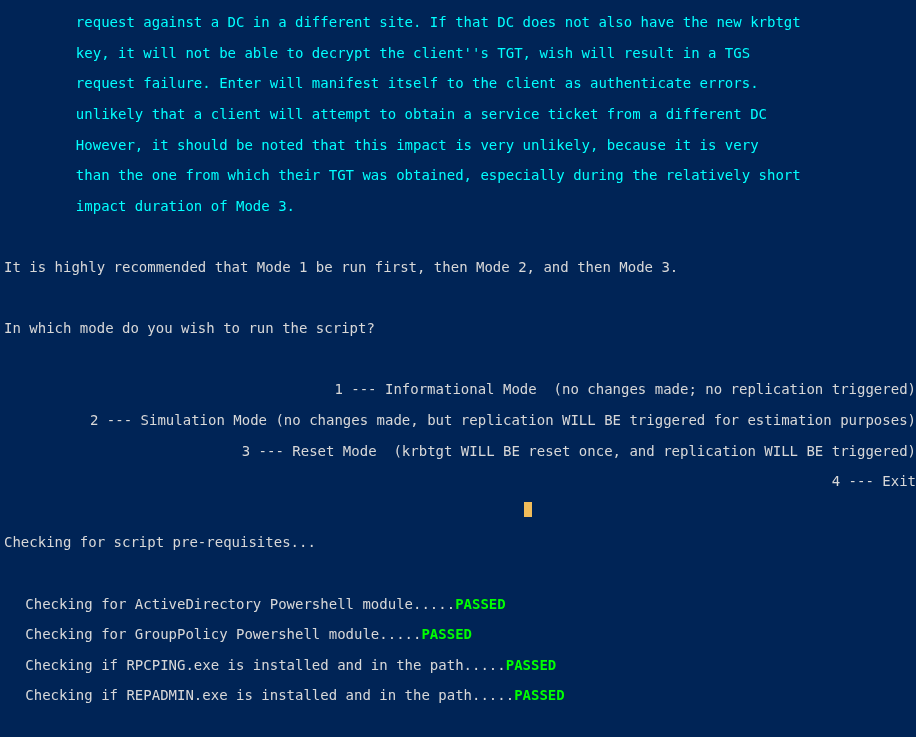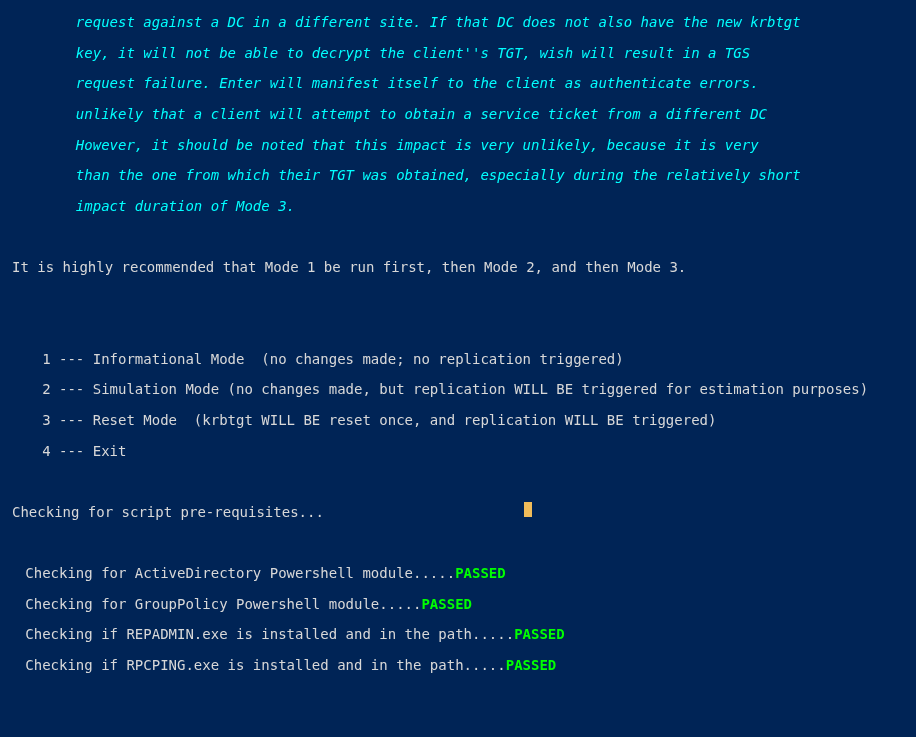--- a/index.html
+++ b/index.html
@@ -11,56 +11,57 @@
     font-size: 14px;
     line-height: 15.3px;
     width: 916px;
     height: 737px;
     overflow: hidden;
   }
   .term {
     white-space: pre;
     padding: 0;
   }
-  .cyan { color: #00ffff; font-style: italic; }
+  .cyan { color: #00ffff; }
   .white { color: #d8d8d8; }
   .yellow { color: #f0e000; }
   .green { color: #00ff00; font-weight: bold; }
-  .ind0 { margin-left: 12px; }
+  .ind0 { margin-left: 4px; }
   .ind1 { margin-left: 3ch; }
-  .ind2 { margin-left: 5ch; }
+  .ind2 { margin-left: 5ch; text-align: right; }
   .ind3 { margin-left: 9ch; }
   .br { height: 15.3px; }
 </style>
 </head>
 <body>
 
 <div class="term">
 <div class="cyan ind3">request against a DC in a different site. If that DC does not also have the new krbtgt</div>
 <div class="cyan ind3">key, it will not be able to decrypt the client''s TGT, wish will result in a TGS</div>
 <div class="cyan ind3">request failure. Enter will manifest itself to the client as authenticate errors.</div>
 <div class="cyan ind3">unlikely that a client will attempt to obtain a service ticket from a different DC</div>
 <div class="cyan ind3">However, it should be noted that this impact is very unlikely, because it is very</div>
 <div class="cyan ind3">than the one from which their TGT was obtained, especially during the relatively short</div>
 <div class="cyan ind3">impact duration of Mode 3.</div>
 <div class="br"></div>
 <div class="white ind0">It is highly recommended that Mode 1 be run first, then Mode 2, and then Mode 3.</div>
 <div class="br"></div>
+<div class="white ind0">In which mode do you wish to run the script?</div>
 <div class="br"></div>
 <div class="white ind2">1 --- Informational Mode  (no changes made; no replication triggered)</div>
 <div class="white ind2">2 --- Simulation Mode (no changes made, but replication WILL BE triggered for estimation purposes)</div>
 <div class="white ind2">3 --- Reset Mode  (krbtgt WILL BE reset once, and replication WILL BE triggered)</div>
 <div class="white ind2">4 --- Exit</div>
 <div class="br"></div>
 <div class="white ind0">Checking for script pre-requisites...</div>
 <div class="br"></div>
 <div class="ind1"><span class="white">Checking for ActiveDirectory Powershell module.....</span><span class="green">PASSED</span></div>
 <div class="ind1"><span class="white">Checking for GroupPolicy Powershell module.....</span><span class="green">PASSED</span></div>
+<div class="ind1"><span class="white">Checking if RPCPING.exe is installed and in the path.....</span><span class="green">PASSED</span></div>
 <div class="ind1"><span class="white">Checking if REPADMIN.exe is installed and in the path.....</span><span class="green">PASSED</span></div>
-<div class="ind1"><span class="white">Checking if RPCPING.exe is installed and in the path.....</span><span class="green">PASSED</span></div>
 
 
 
 
 
 
 
 
 
 

